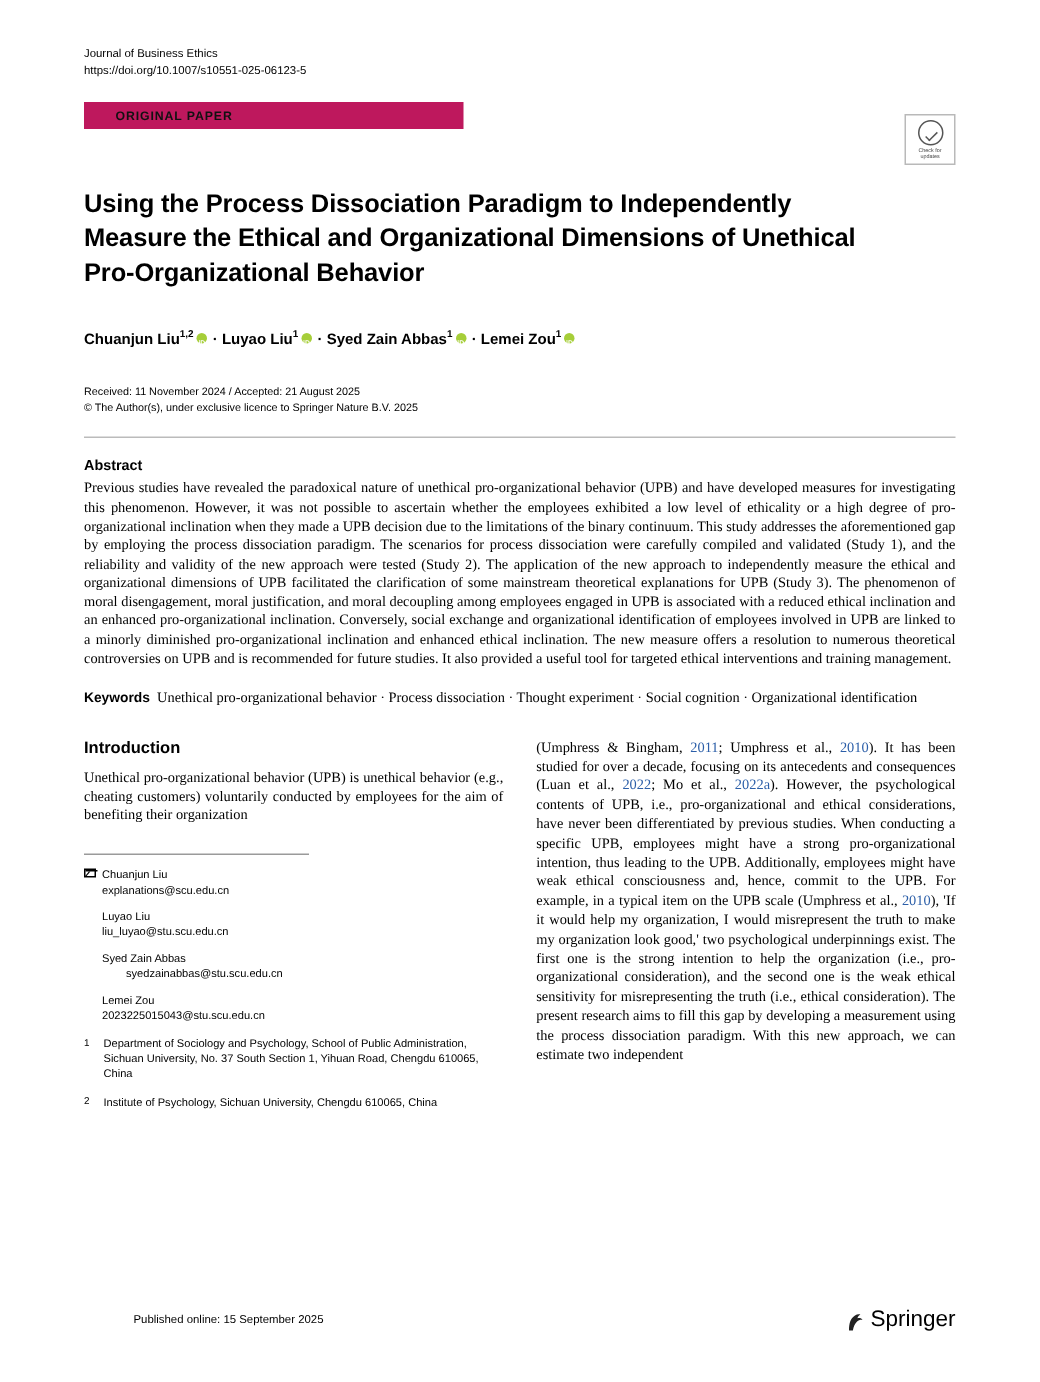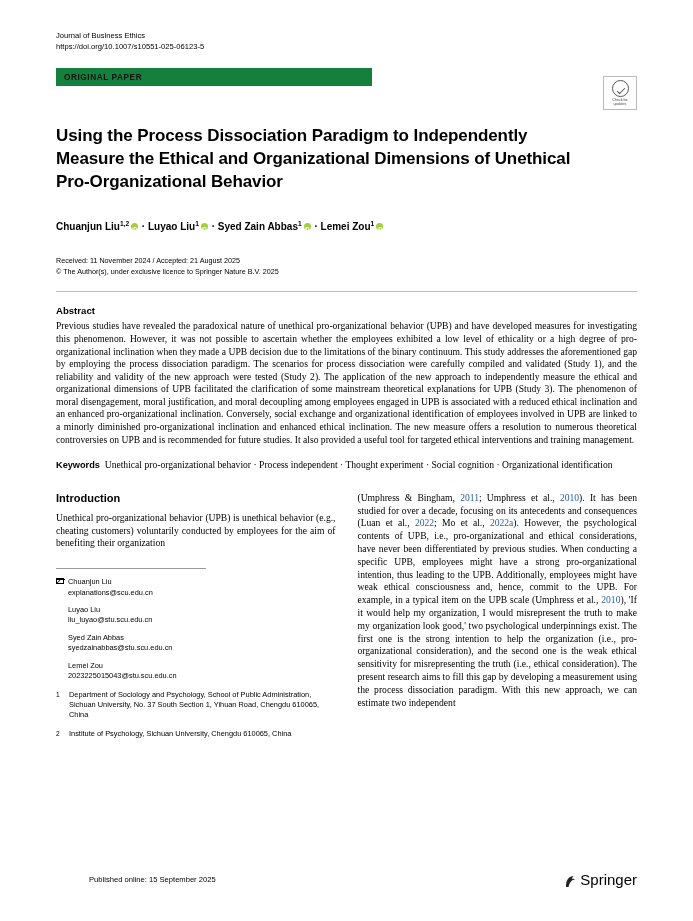--- a/index.html
+++ b/index.html
@@ -34,26 +34,26 @@
     font-size: 7.6px;
     line-height: 10.5px;
     color: #000;
   }
   .paper-type-row {
     margin-top: 16px;
     position: relative;
     height: 18px;
   }
   .paper-type {
-    background: #15803d;
+    background: #be185d;
     height: 18px;
-    width: 316px;
+    width: 253px;
     display: flex;
     align-items: center;
-    padding-left: 8px;
+    padding-left: 21px;
     box-sizing: border-box;
     font-family: "Liberation Sans", sans-serif;
     font-size: 8.2px;
     font-weight: bold;
     letter-spacing: 0.6px;
     color: #111;
   }
   .crossmark {
     position: absolute;
     right: 0;
@@ -317,21 +317,21 @@
     <div>© The Author(s), under exclusive licence to Springer Nature B.V. 2025</div>
   </div>
 
   <hr class="rule">
 
   <div class="abstract-heading">Abstract</div>
   <div class="abstract-body">Previous studies have revealed the paradoxical nature of unethical pro-organizational behavior (UPB) and have developed measures for investigating this phenomenon. However, it was not possible to ascertain whether the employees exhibited a low level of ethicality or a high degree of pro-organizational inclination when they made a UPB decision due to the limitations of the binary continuum. This study addresses the aforementioned gap by employing the process dissociation paradigm. The scenarios for process dissociation were carefully compiled and validated (Study 1), and the reliability and validity of the new approach were tested (Study 2). The application of the new approach to independently measure the ethical and organizational dimensions of UPB facilitated the clarification of some mainstream theoretical explanations for UPB (Study 3). The phenomenon of moral disengagement, moral justification, and moral decoupling among employees engaged in UPB is associated with a reduced ethical inclination and an enhanced pro-organizational inclination. Conversely, social exchange and organizational identification of employees involved in UPB are linked to a minorly diminished pro-organizational inclination and enhanced ethical inclination. The new measure offers a resolution to numerous theoretical controversies on UPB and is recommended for future studies. It also provided a useful tool for targeted ethical interventions and training management.</div>
 
   <div class="keywords">
     <b>Keywords</b>&nbsp;
-    <span>Unethical pro-organizational behavior · Process independent · Thought experiment · Social cognition · Organizational identification</span>
+    <span>Unethical pro-organizational behavior · Process dissociation · Thought experiment · Social cognition · Organizational identification</span>
   </div>
 
   <div class="columns">
 
     <div class="col">
       <div class="sec-heading">Introduction</div>
       <div class="body-text">Unethical pro-organizational behavior (UPB) is unethical behavior (e.g., cheating customers) voluntarily conducted by employees for the aim of benefiting their organization</div>
 
       <hr class="corr-rule">
 
@@ -339,21 +339,21 @@
         <div class="corr-block">
           <span class="env"></span><span class="corr-name">Chuanjun Liu</span><br>
           <span style="margin-left:12px;" class="corr-email">explanations@scu.edu.cn</span>
         </div>
         <div class="corr-block">
           <span style="margin-left:12px;">Luyao Liu</span><br>
           <span style="margin-left:12px;" class="corr-email">liu_luyao@stu.scu.edu.cn</span>
         </div>
         <div class="corr-block">
           <span style="margin-left:12px;">Syed Zain Abbas</span><br>
-          <span style="margin-left:12px;" class="corr-email">syedzainabbas@stu.scu.edu.cn</span>
+          <span style="margin-left:28px;" class="corr-email">syedzainabbas@stu.scu.edu.cn</span>
         </div>
         <div class="corr-block">
           <span style="margin-left:12px;">Lemei Zou</span><br>
           <span style="margin-left:12px;" class="corr-email">2023225015043@stu.scu.edu.cn</span>
         </div>
       </div>
 
       <div class="affil">
         <div class="num">1</div>
         <div class="txt">Department of Sociology and Psychology, School of Public Administration, Sichuan University, No. 37 South Section 1, Yihuan Road, Chengdu 610065, China</div>

